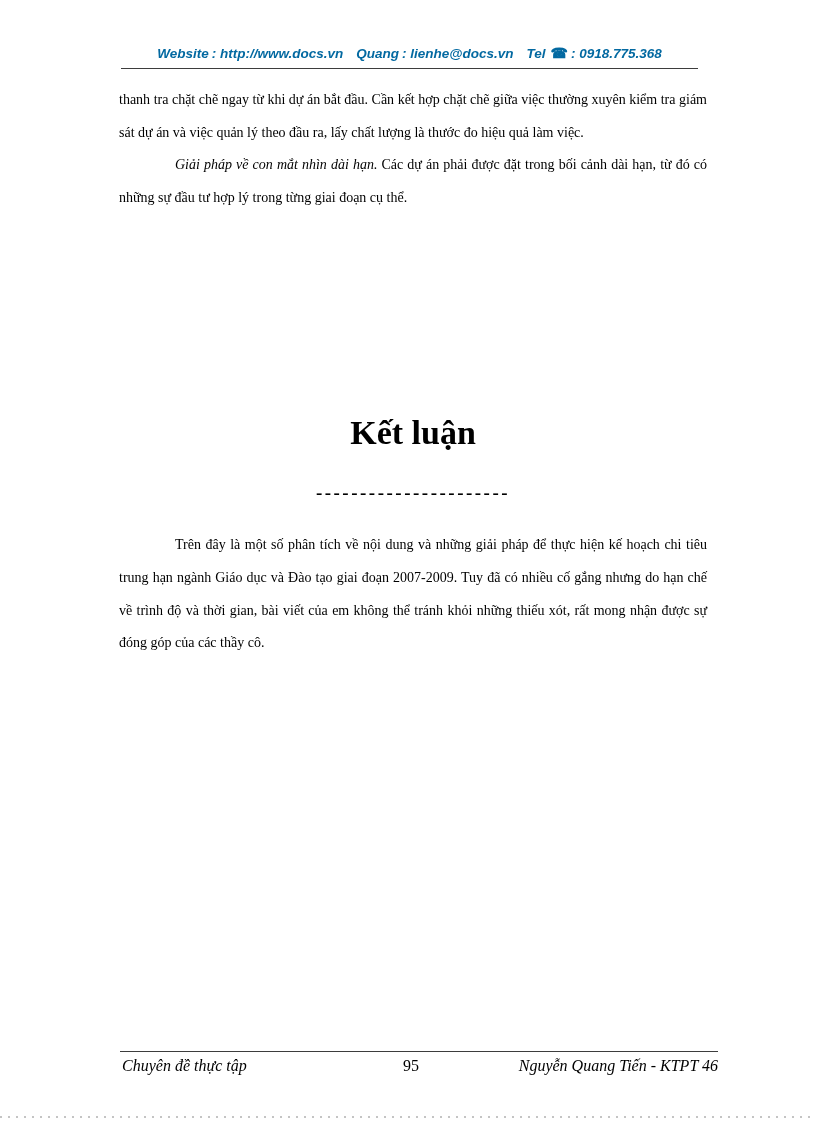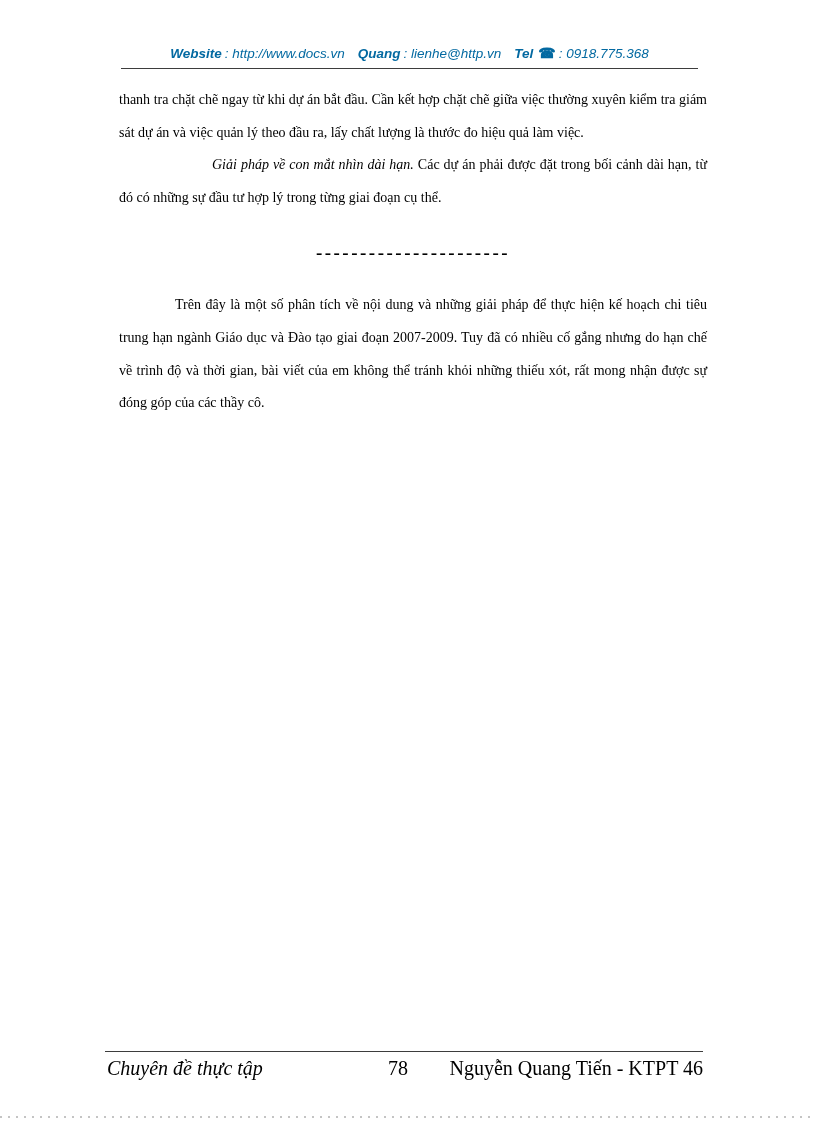--- a/index.html
+++ b/index.html
@@ -32,21 +32,21 @@
     font-family: "Liberation Sans", sans-serif;
     font-style: italic;
     font-size: 13.5px;
     white-space: nowrap;
     color: #0369a1;
   }
   .hdr-label {
     font-weight: bold;
   }
   .hdr-value {
-    font-weight: normal;
+    font-weight: bold;
     margin-left: 3px;
     margin-right: 13px;
     margin-top: 12px;
   }
   .hdr-value.last { margin-right: 0; }
   .phone-icon {
     font-style: normal;
     font-weight: bold;
     font-size: 14px;
     margin-left: 5px;
@@ -61,21 +61,21 @@
     font-family: "Liberation Serif", serif;
   }
   .content p.bt {
     margin: 0;
     font-size: 14px;
     line-height: 32.6px;
     text-align: justify;
     text-indent: 56px;
   }
   .content p.bt.no-indent { text-indent: 0; }
-  .lead-italic { font-style: italic; margin-left: 37px; }
+  .lead-italic { font-style: italic; }
 
   .heading {
     margin: 198px 0 0 0;
     font-family: "Liberation Serif", serif;
     font-size: 34px;
     line-height: 42px;
     font-weight: bold;
     text-align: center;
   }
   .divider {
@@ -84,44 +84,45 @@
     font-weight: bold;
     font-size: 19px;
     line-height: 26px;
     letter-spacing: 2.5px;
   }
   .content p.p-after-divider { margin-top: 23px; }
 
   
   .footer {
     position: absolute;
-    left: 105px;
+    left: 120px;
     top: 1051px;
     width: 598px;
     height: 28px;
     border-top: 1.5px solid #3d3d3d;
     font-family: "Liberation Serif", serif;
-    font-size: 20px;
+    font-size: 16px;
   }
   .footer-left {
     position: absolute;
     left: 2px;
     top: 5px;
     font-style: italic;
   }
   .footer-page {
     position: absolute;
     left: 283px;
     top: 5px;
     font-style: normal;
   }
   .footer-right {
     position: absolute;
     right: 0;
     top: 5px;
+    font-style: italic;
   }
 
   
   .bottom-dots {
     position: absolute;
     left: 0;
     top: 1116px;
     width: 816px;
     height: 2px;
     background-image: repeating-linear-gradient(to right, #c4c4c4 0 2px, transparent 2px 8px);
@@ -129,36 +130,37 @@
 </style>
 </head>
 <body>
 
 <div class="page">
 
   <div class="header">
     <span class="hdr-label">Website</span>
     <span class="hdr-value">: http://www.docs.vn</span>
     <span class="hdr-label">Quang</span>
-    <span class="hdr-value">: lienhe@http.vn</span>
+    <span class="hdr-value">: lienhe@docs.vn</span>
     <span class="hdr-label">Tel</span>
     <span class="phone-icon">☎</span>
     <span class="hdr-value last">: 0918.775.368</span>
   </div>
 
   <div class="content">
     <p class="bt no-indent">thanh tra chặt chẽ ngay từ khi dự án bắt đầu. Cần kết hợp chặt chẽ giữa việc thường xuyên kiểm tra giám sát dự án và việc quản lý theo đầu ra, lấy chất lượng là thước đo hiệu quả làm việc.</p>
     <p class="bt"><span class="lead-italic">Giải pháp về con mắt nhìn dài hạn.</span><span> Các dự án phải được đặt trong bối cảnh dài hạn, từ đó có những sự đầu tư hợp lý trong từng giai đoạn cụ thể.</span></p>
 
+    <h1 class="heading">Kết luận</h1>
     <div class="divider">----------------------</div>
 
     <p class="bt p-after-divider">Trên đây là một số phân tích về nội dung và những giải pháp để thực hiện kế hoạch chi tiêu trung hạn ngành Giáo dục và Đào tạo giai đoạn 2007-2009. Tuy đã có nhiều cố gắng nhưng do hạn chế về trình độ và thời gian, bài viết của em không thể tránh khỏi những thiếu xót, rất mong nhận được sự đóng góp của các thầy cô.</p>
   </div>
 
   <div class="footer">
     <span class="footer-left">Chuyên đề thực tập</span>
-    <span class="footer-page">78</span>
+    <span class="footer-page">95</span>
     <span class="footer-right">Nguyễn Quang Tiến - KTPT 46</span>
   </div>
 
   <div class="bottom-dots"></div>
 
 </div>
 
 </body></html>

